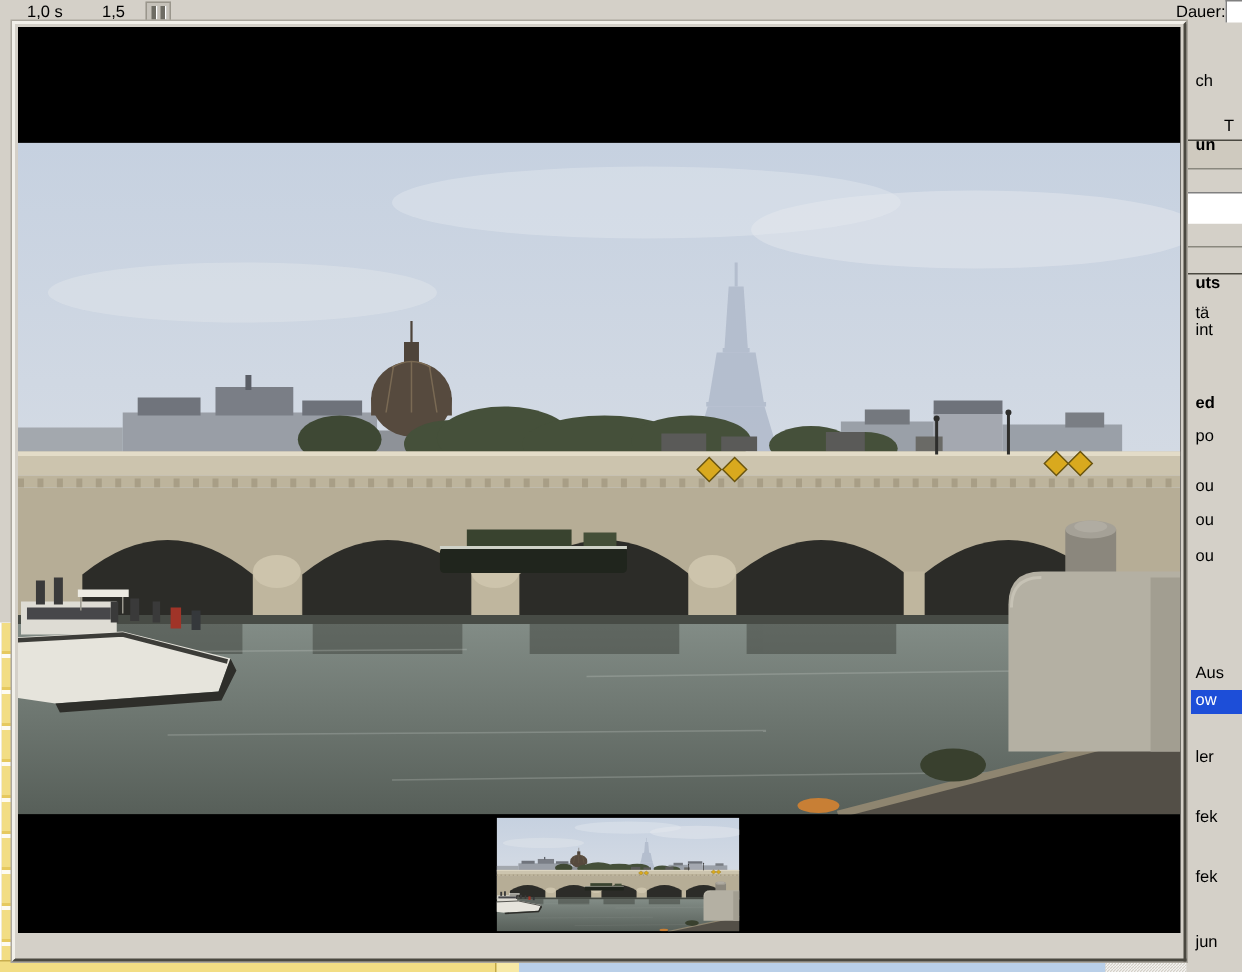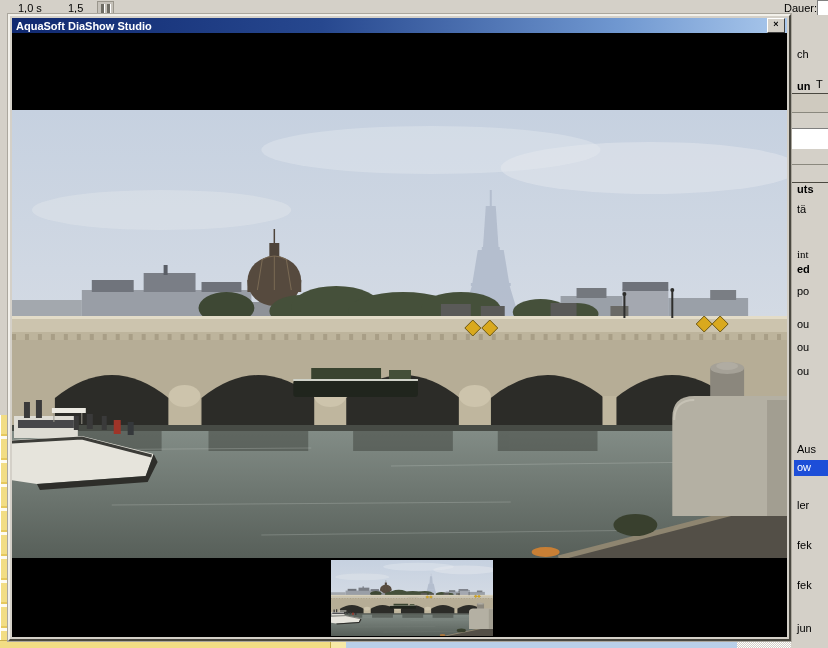--- a/index.html
+++ b/index.html
@@ -74,28 +74,28 @@
   <div class="abs leftstrip">
     <div class="yellow"></div>
   </div>
 
   <div class="abs sidepanel">
     <span class="frag" style="top:4px;padding-left:32px;">nc</span>
     <span class="frag" style="top:32px;text-align:right;">ch</span>
     <span class="frag" style="top:62px;left:24px;">T</span>
     <div class="hline dark" style="top:77px;"></div>
     <div class="row-shade" style="top:78px;height:18px;"></div>
-    <span class="frag b" style="top:64px;">un</span>
+    <span class="frag b" style="top:76px;font-family:Liberation Mono, monospace;">un</span>
     <div class="hline" style="top:96px;"></div>
     <div class="whiterow"></div>
     <div class="hline" style="top:148px;"></div>
     <div class="hline dark" style="top:166px;"></div>
     <span class="frag b" style="top:167px;">uts</span>
     <span class="frag" style="top:187px;">tä</span>
-    <span class="frag" style="top:232px;font-family:Liberation Serif, serif;">int</span>
+    <span class="frag" style="top:198px;">int</span>
     <span class="frag b" style="top:247px;">ed</span>
     <span class="frag" style="top:269px;">po</span>
     <span class="frag" style="top:302px;">ou</span>
     <span class="frag" style="top:325px;">ou</span>
     <span class="frag" style="top:349px;">ou</span>
     <span class="frag" style="top:427px;text-align:right;">Aus</span>
     <div class="selrow">
       <span>ow</span>
     </div>
     <span class="frag" style="top:483px;">ler</span>
@@ -106,24 +106,20 @@
 
   <div class="abs bottomstrip">
     <div class="bs-yellow"></div>
     <div class="bs-bump"></div>
     <div class="bs-blue"></div>
     <div class="bs-checker"></div>
     <div class="bs-grey"></div>
   </div>
 
   <div class="abs win">
-    <div class="titlebar">
-      <span class="title-text">AquaSoft DiaShow Studio</span>
-      <div class="close-btn">×</div>
-    </div>
     <div class="client">
 
       <svg width="0" height="0" style="position:absolute" aria-hidden="true">
         <defs>
           <linearGradient id="skyg" x1="0" y1="0" x2="0" y2="1">
             <stop offset="0" stop-color="#c6d1e0"></stop>
               <stop offset="1" stop-color="#dadfe6"></stop>
           </linearGradient>
           <linearGradient id="waterg" x1="0" y1="0" x2="0" y2="1">
             <stop offset="0" stop-color="#848e88"></stop>

